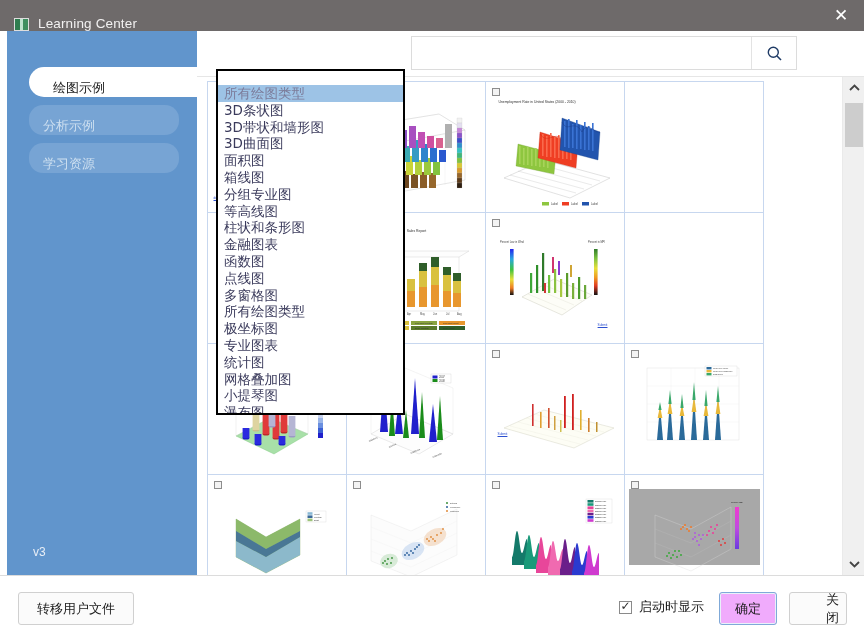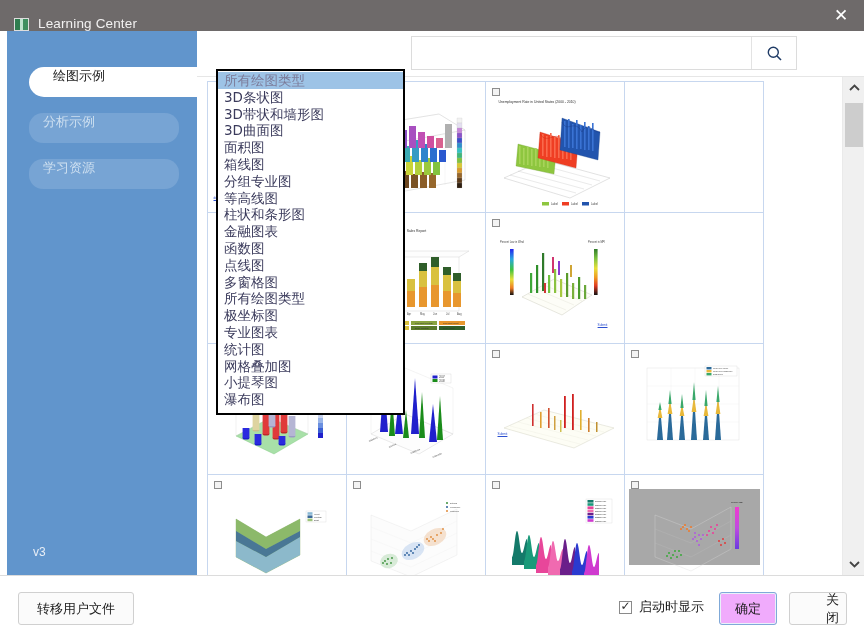--- a/index.html
+++ b/index.html
@@ -52,24 +52,24 @@
   .sidebar {
     position: absolute; left: 0; top: 0;
     width: 197px; height: 544px;
     background: #6195cc;
     border-left: 7px solid #ffffff;
     overflow: hidden;
   }
   .side-items { margin-top: 36px; }
   .side-item {
     position: relative;
-    height: 30px; margin: 0 0 16px 22px;
+    height: 30px; margin: 0 0 8px 22px;
     width: 168px;
     border-radius: 15px 0 0 15px;
-    display: flex; align-items: flex-start;
+    display: flex; align-items: flex-end;
     font-size: 13px;
     cursor: pointer;
   }
   .side-item.active {
     background: #ffffff; color: #1b1b1b;
     border-radius: 15px 0 0 15px;
     font-weight: normal;
   }
   .side-item.idle {
     background: #77a4d4; color: #cddff0;
@@ -218,21 +218,21 @@
     font-size: 12px; color: #2b2b2b; line-height: 14px;
   }
 
   
   .dropdown {
     position: absolute; left: 216px; top: 38px;
     width: 189px; height: 346px;
     background: #ffffff;
     border: 2px solid #000000;
     z-index: 50;
-    padding-top: 1px;
+    padding-top: 14px;
     overflow: hidden;
   }
   .dd-item {
     height: 16.8px;
     line-height: 16.8px;
     padding-left: 6px;
     font-size: 13.5px;
     color: #3b3b5c;
     font-family: "DejaVu Sans", sans-serif;
     white-space: nowrap;

